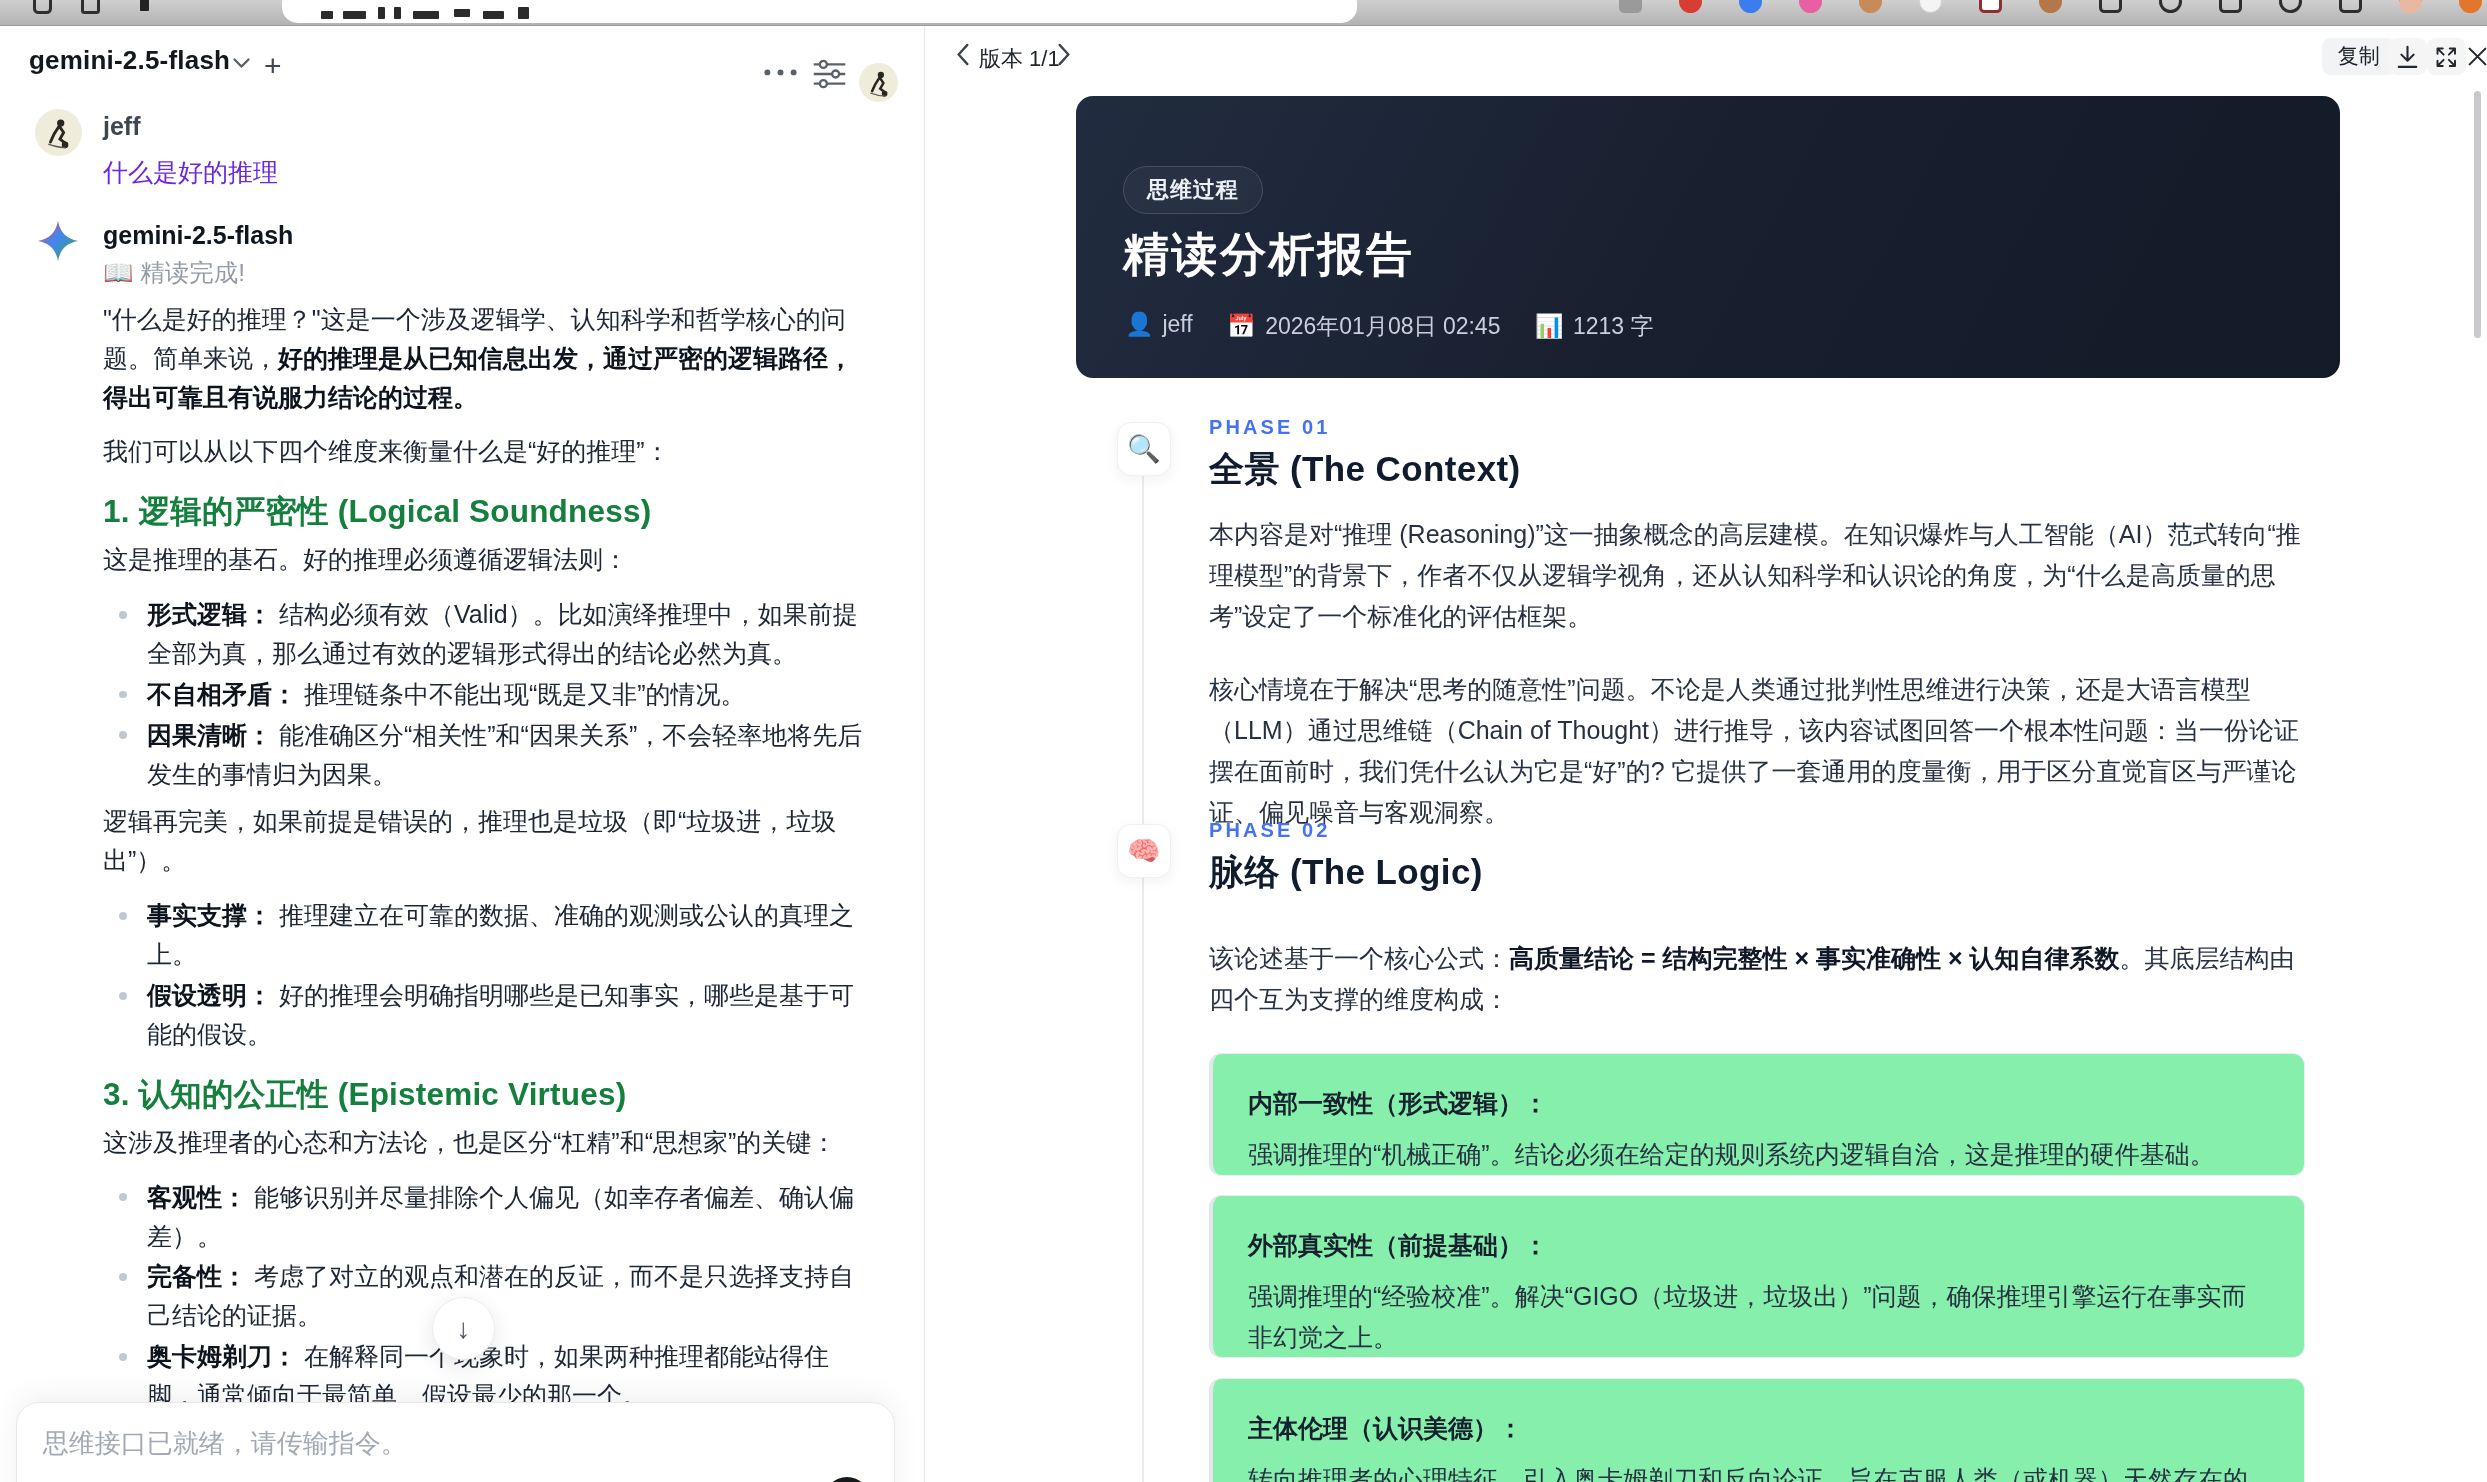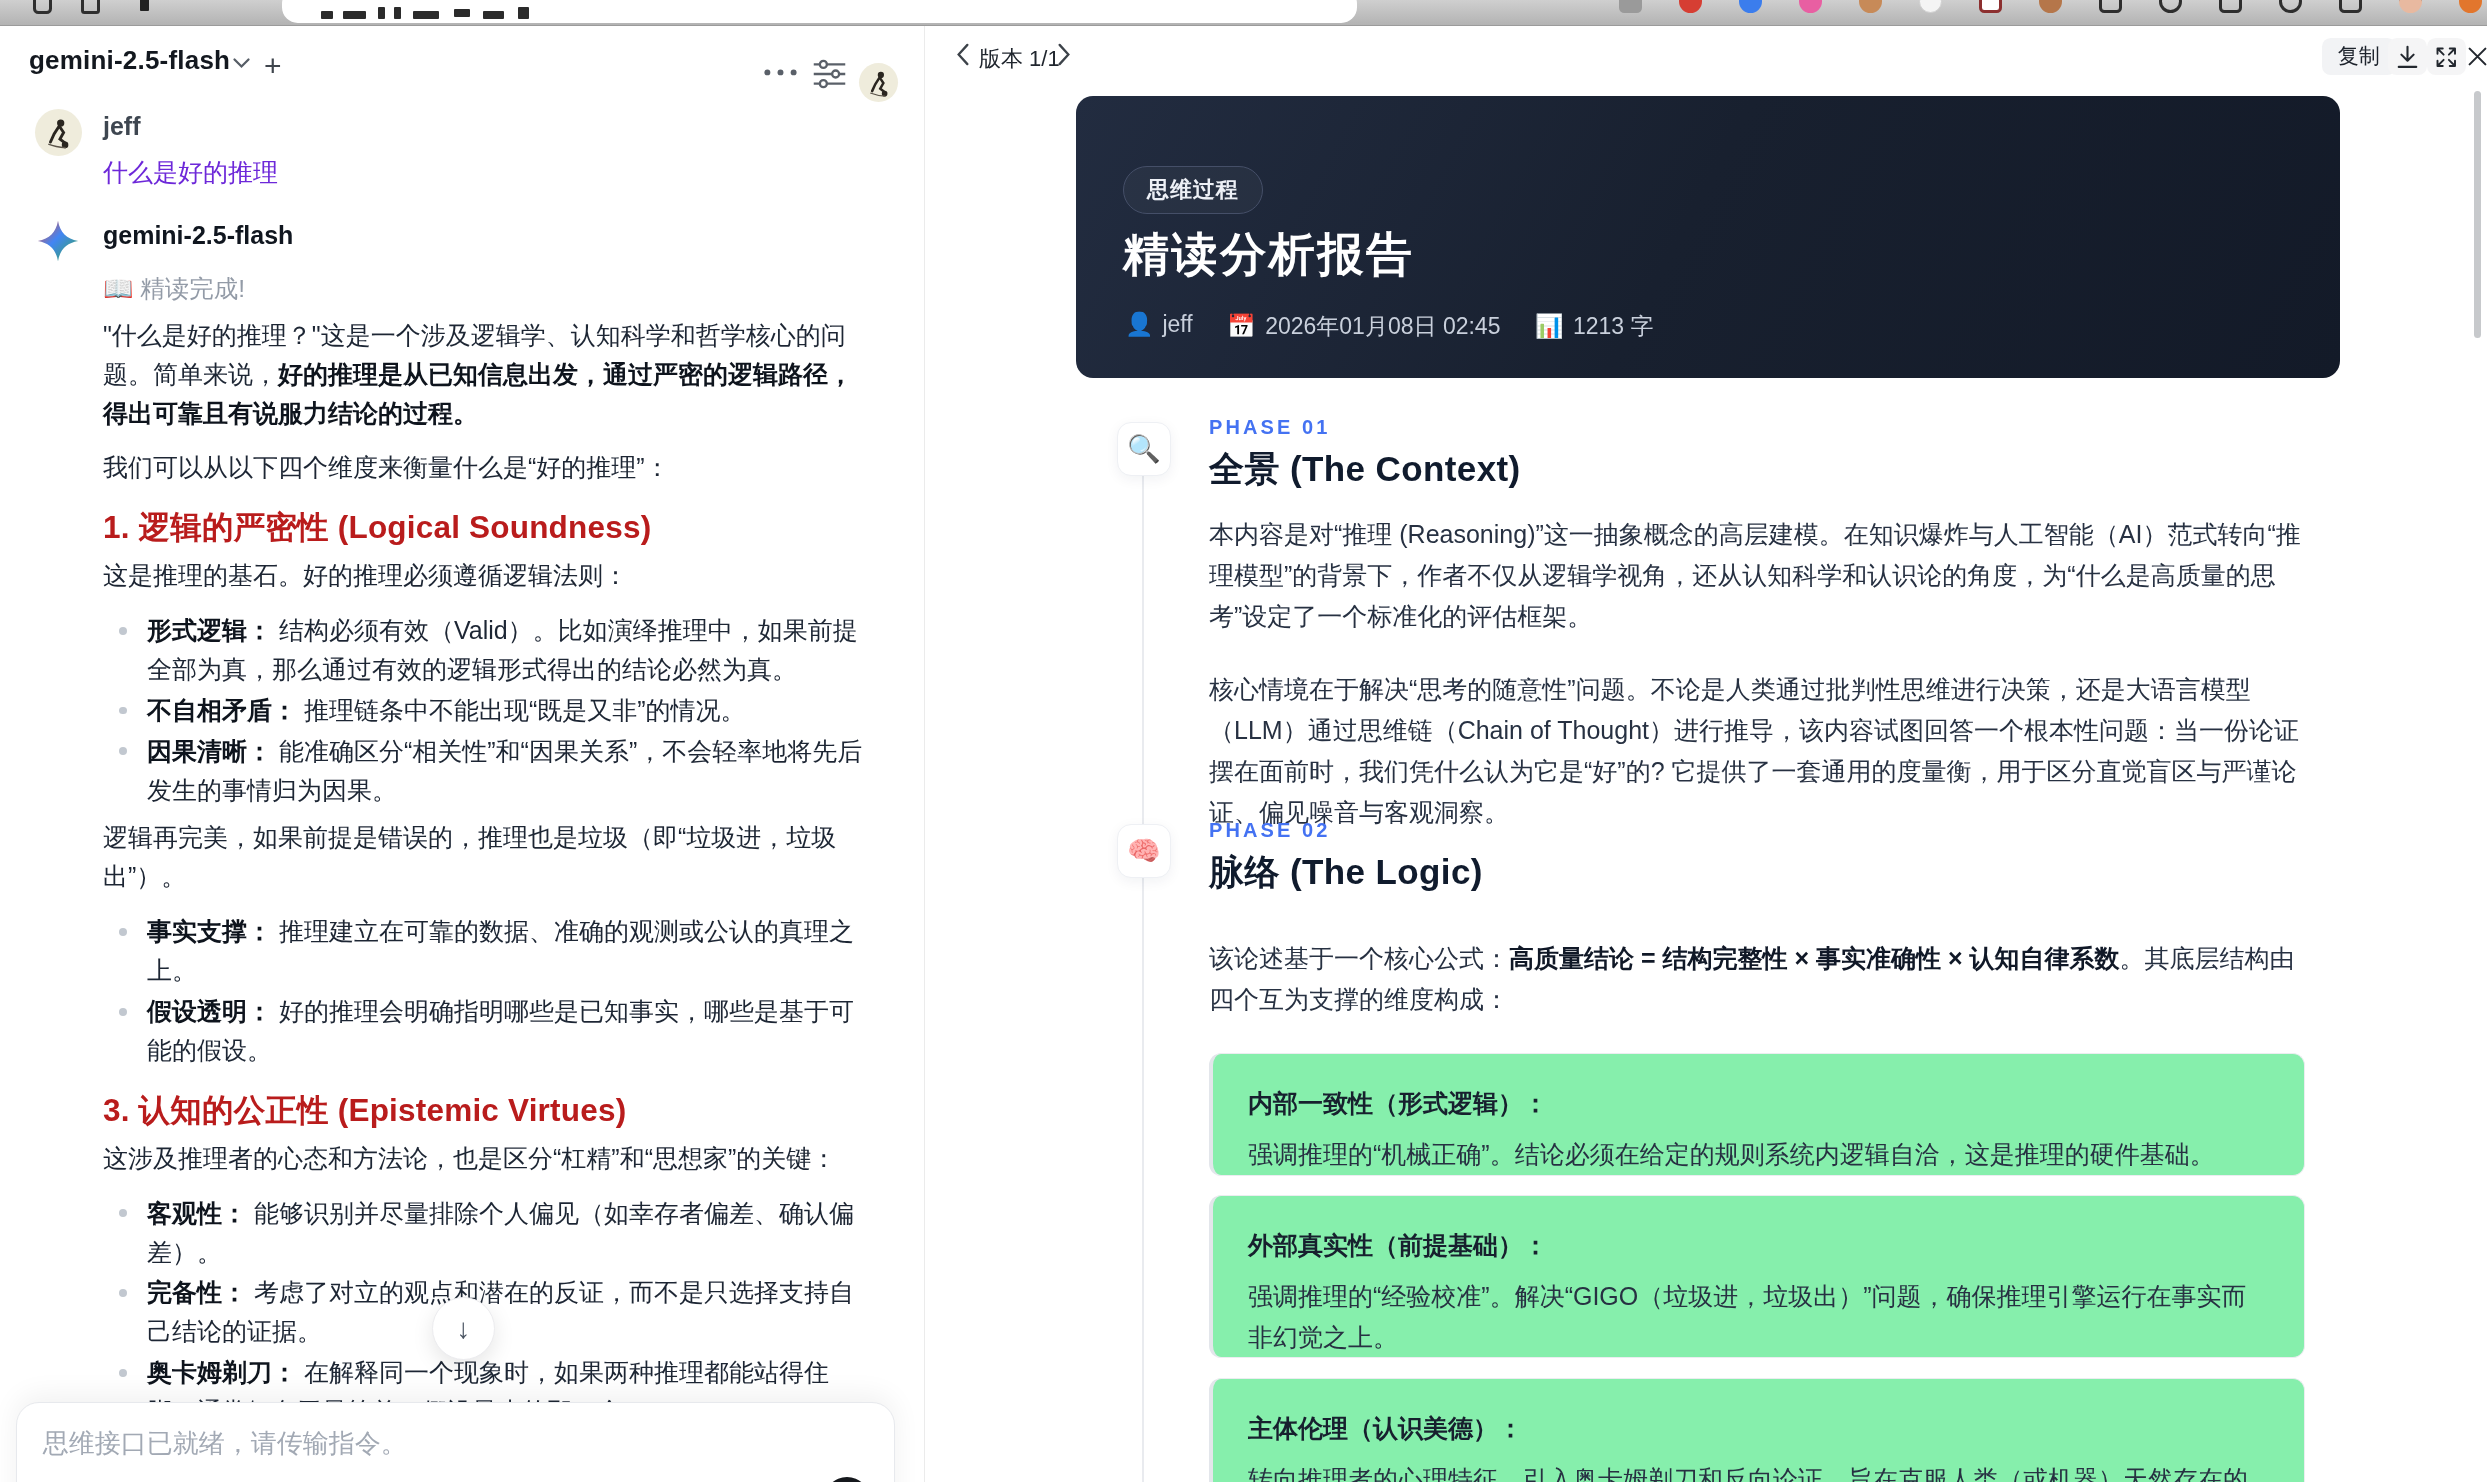--- a/index.html
+++ b/index.html
@@ -33,26 +33,26 @@
   .header-avatar { position:absolute; left:859px; top:37px; width:39px; height:39px; }
 
   .chat-scroll { position:absolute; left:0; top:67px; width:924px; height:1390px; overflow:hidden; padding:15.8px 47px 0 35px; }
   .msg-row { display:flex; }
   .msg-avatar { width:47px; height:47px; flex:0 0 47px; margin-right:21px; }
   .msg-body { width:775px; }
   .msg-author { font-size:25px; font-weight:700; color:#3e4650; line-height:35px; }
   .msg-author.dark { color:#10161f; }
   .msg-text { font-size:25px; color:#6d28d9; line-height:39px; margin-top:9px; }
   .assistant { margin-top:26px; }
-  .status-line { font-size:24.5px; color:#939ba7; line-height:37px; margin-top:17px; }
+  .status-line { font-size:24.5px; color:#939ba7; line-height:37px; margin-top:1px; }
   .gem-star { width:42px; height:42px; margin:1.8px 0 0 1.8px; }
 
   .md p { font-size:25px; line-height:39px; color:#1d2634; margin:8.8px 0 15.8px; }
   .md b, .md .bd { font-weight:700; color:#0e141d; }
-  .md h3 { font-size:31.5px; line-height:39px; font-weight:700; color:#b91c1c; margin:21px 0 8.8px; letter-spacing:0.2px; }
+  .md h3 { font-size:31.5px; line-height:39px; font-weight:700; color:#15803d; margin:21px 0 8.8px; letter-spacing:0.2px; }
   .md ul { list-style:none; margin:1.8px 0 7px; }
   .md li { position:relative; padding-left:44px; font-size:25px; line-height:39px; margin:1.8px 0; color:#1d2634; }
   .md li::before { content:""; position:absolute; left:15.8px; top:15.8px; width:7.9px; height:7.9px; border-radius:50%; background:#c2c8d0; }
 
   .scroll-down-btn { position:absolute; left:432px; top:1271px; width:63px; height:63px; border-radius:50%;
     background:#fff; border:0.9px solid #ececef; box-shadow:0 7px 21px rgba(0,0,0,.10); z-index:7;
     display:flex; align-items:center; justify-content:center; font-size:28px; color:#4b5563; }
 
   .input-card { position:absolute; left:15.8px; top:1376px; width:879px; height:166px; background:#fff;
     border:1.3px solid #e7e9ed; border-radius:23px; box-shadow:0 -7px 28px rgba(0,0,0,.06); z-index:8; padding:23px 26px; }

